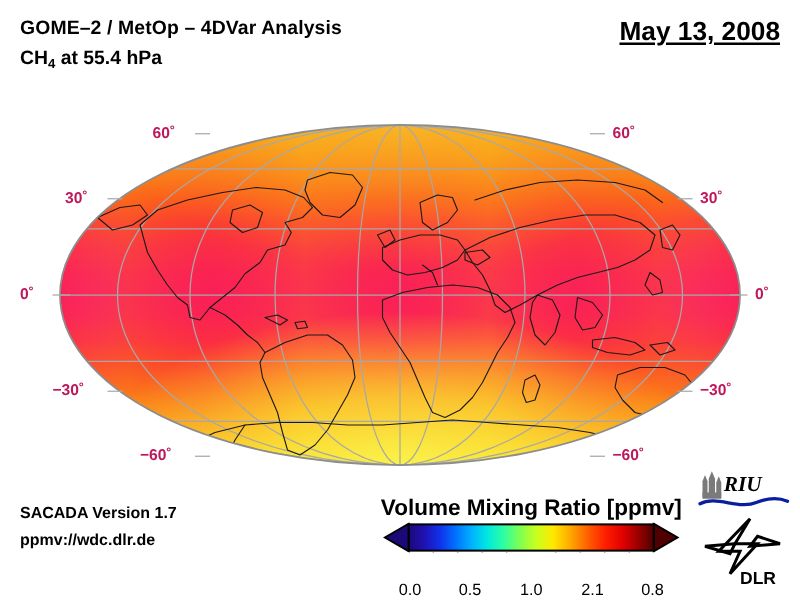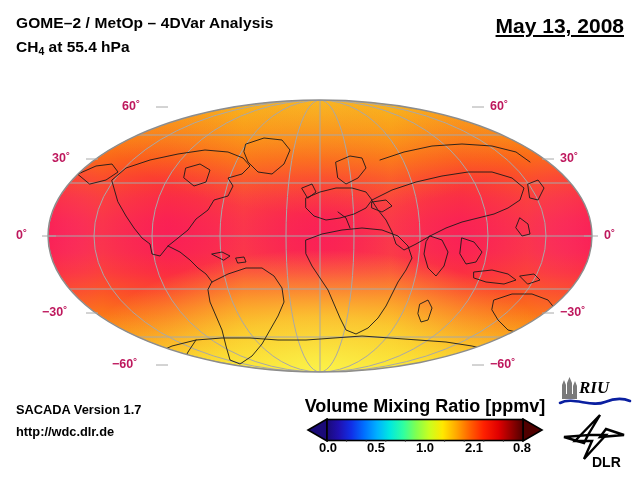--- a/index.html
+++ b/index.html
@@ -108,23 +108,24 @@
   #colorbar-ticklabels {
     position: absolute;
     left: 0;
     top: 44px;
     width: 250px;
     height: 20px;
   }
   .cb-tick-label {
     position: absolute;
     font-size: 13px;
-    font-weight: bold;
+    font-weight: normal;
     transform: translateX(-50%);
     white-space: nowrap;
+    margin-top: 24px;
   }
 
   
   #riu-logo {
     position: absolute;
     left: 557px;
     top: 376px;
   }
   #dlr-logo {
     position: absolute;
@@ -318,21 +319,21 @@
 
   <div class="lat-label" style="left:490px; top:11px;">60˚</div>
   <div class="lat-label" style="left:560px; top:63px;">30˚</div>
   <div class="lat-label" style="left:604px; top:140px;">0˚</div>
   <div class="lat-label" style="left:560px; top:217px;">−30˚</div>
   <div class="lat-label" style="left:490px; top:269px;">−60˚</div>
 </div>
 
 <div id="footer-text">
   <div>SACADA Version 1.7</div>
-  <div>http://wdc.dlr.de</div>
+  <div>ppmv://wdc.dlr.de</div>
 </div>
 
 <div id="colorbar-block">
   <div id="colorbar-title">Volume Mixing Ratio [ppmv]</div>
 
   <svg id="colorbar-graphic" width="240" height="24" viewBox="0 0 240 24">
     <defs>
       <linearGradient id="jetGrad" x1="0" y1="0" x2="1" y2="0">
         <stop offset="0.000" stop-color="#1a0a78"></stop>
         <stop offset="0.060" stop-color="#2010b0"></stop>

